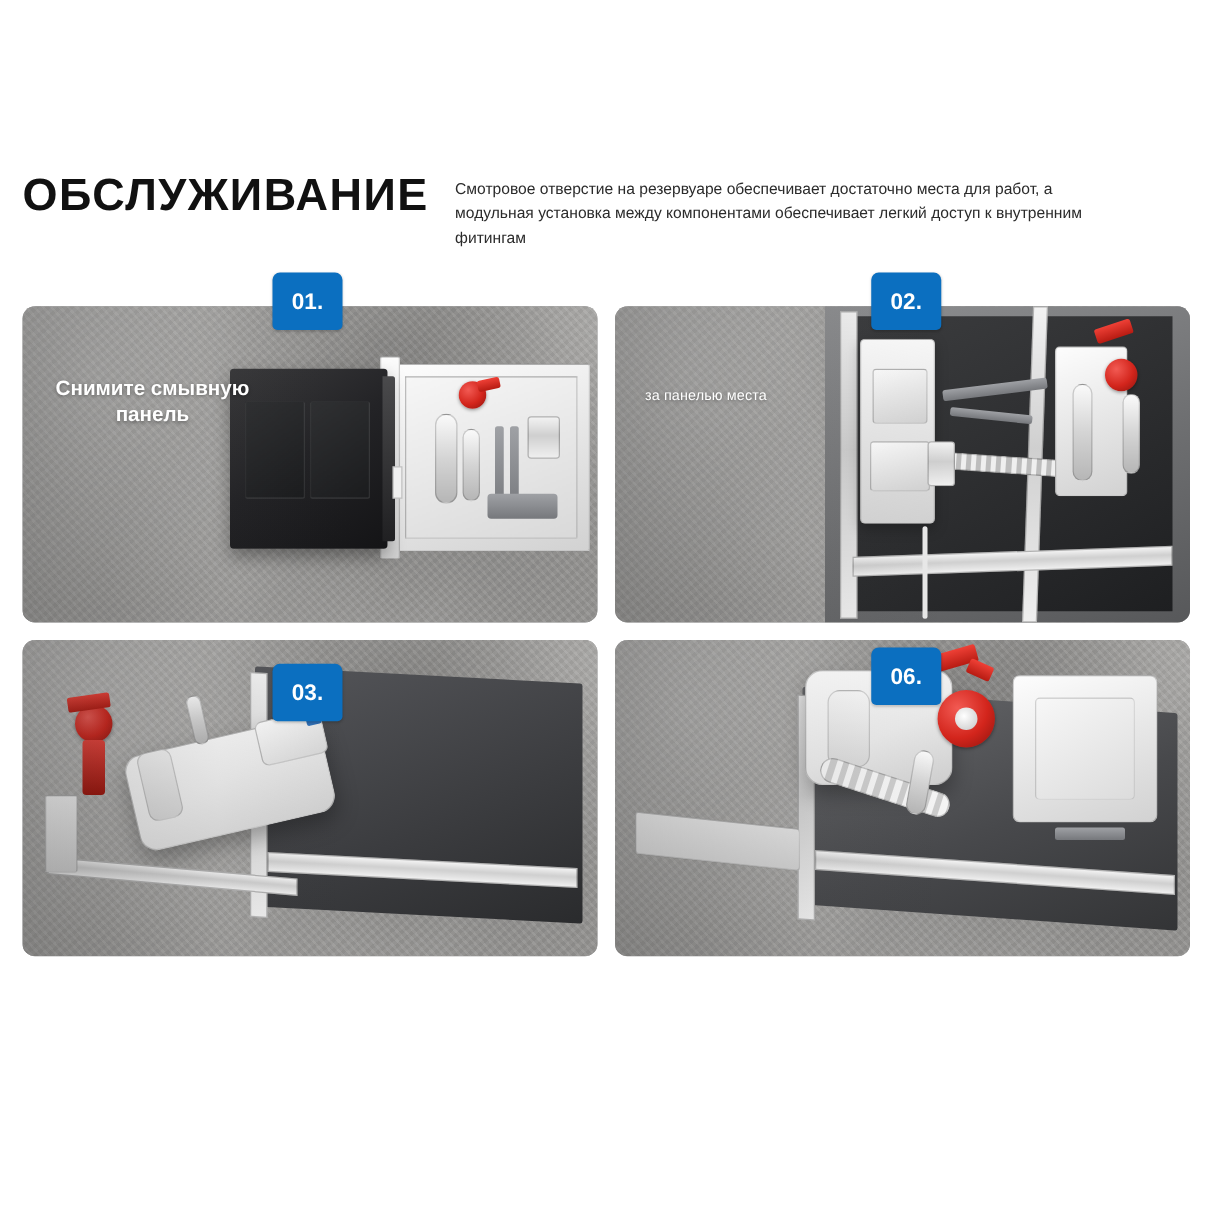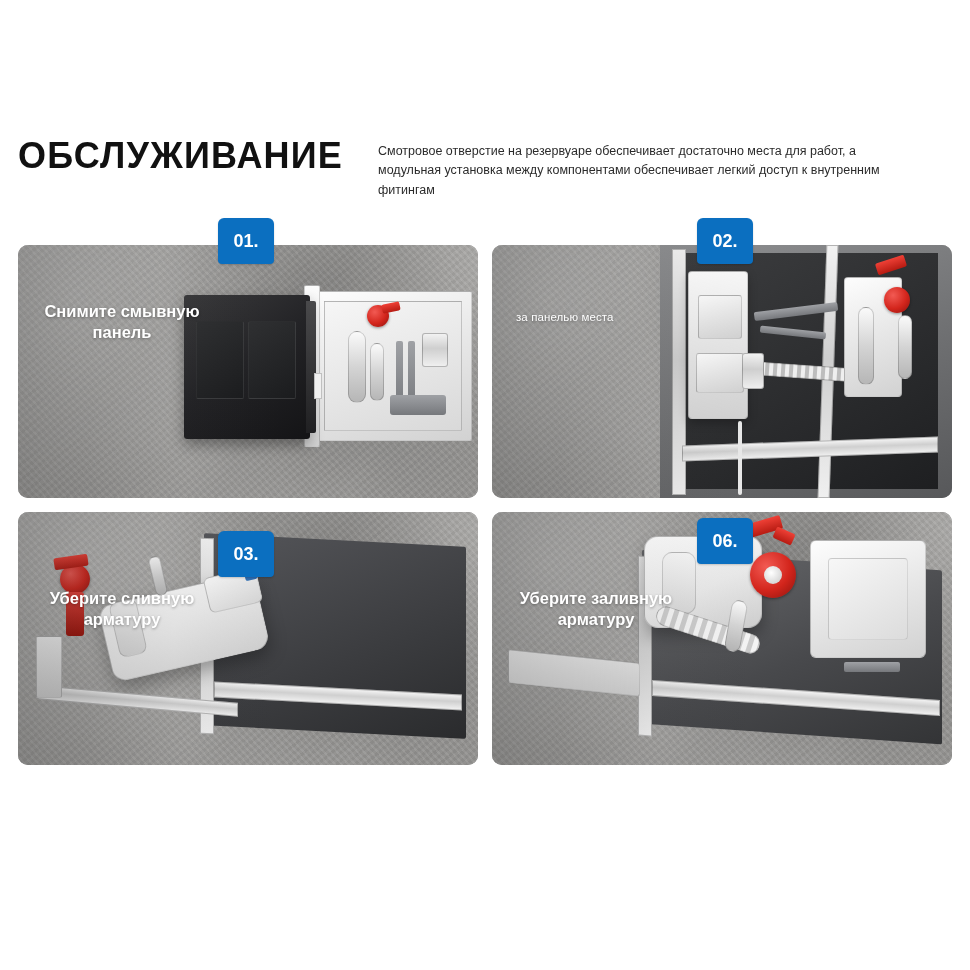--- a/index.html
+++ b/index.html
@@ -34,21 +34,21 @@
     font-size: 36px;
     font-weight: bold;
     letter-spacing: 1.2px;
     color: #111111;
     white-space: nowrap;
     line-height: 1.1;
     padding-top: 6px;
   }
 
   .subtitle {
-    margin-left: 35px;
+    margin-left: 21px;
     font-size: 12.5px;
     line-height: 1.55;
     color: #2b2b2b;
     max-width: 520px;
     padding-top: 12px;
   }
 
   
   .grid {
     position: absolute;
@@ -291,21 +291,20 @@
         <div style="position:absolute; left:188px; top:60px; width:54px; height:36px; background:linear-gradient(160deg,#fafafa,#d6d6d6); border:1px solid rgba(0,0,0,.18); border-radius:6px; transform:rotate(-13deg);"></div>
 
         <div style="position:absolute; left:226px; top:52px; width:12px; height:16px; background:#2f6fb5; border-radius:2px; transform:rotate(-13deg);"></div>
 
         <div class="pipe" style="left:134px; top:44px; width:12px; height:40px; transform:rotate(-13deg);"></div>
 
         <div class="metal" style="left:20px; top:182px; width:200px; height:14px; transform:skewY(5deg);"></div>
         <div class="frame-white" style="left:18px; top:124px; width:26px; height:62px; border-radius:2px;"></div>
       </div>
       <div class="card-shade"></div>
-      <div class="card-caption lower">Уберите сливную арматуру</div>
     </div>
 
     <div class="card">
       <div class="wall"></div>
       <div class="ill">
 
         <div style="position:absolute; left:150px; top:48px; width:300px; height:174px; background:linear-gradient(155deg,#6a6b6e 0%,#48494c 55%,#333436 100%); transform:skewY(4deg); border-radius:2px;"></div>
         <div class="metal" style="left:146px; top:44px; width:14px; height:180px; transform:skewY(4deg);"></div>
         <div class="metal" style="left:160px; top:178px; width:288px; height:16px; transform:skewY(4deg);"></div>
 
@@ -320,21 +319,20 @@
         <div style="position:absolute; left:162px; top:108px; width:108px; height:20px; background:repeating-linear-gradient(90deg,#f4f4f4 0 5px,#cccccc 5px 10px); border:1px solid rgba(0,0,0,.2); border-radius:10px; transform:rotate(18deg);"></div>
         <div class="pipe" style="left:236px; top:88px; width:16px; height:52px; transform:rotate(10deg);"></div>
 
         <div class="frame-white" style="left:318px; top:28px; width:116px; height:118px; border-radius:6px;"></div>
         <div style="position:absolute; left:336px; top:46px; width:80px; height:82px; background:linear-gradient(150deg,#f7f7f7,#dcdcdc); border:1px solid rgba(0,0,0,.12); border-radius:4px;"></div>
         <div class="grey-bar" style="left:352px; top:150px; width:56px; height:10px;"></div>
 
         <div class="frame-white" style="left:16px; top:144px; width:132px; height:34px; border-radius:3px; transform:skewY(6deg);"></div>
       </div>
       <div class="card-shade"></div>
-      <div class="card-caption lower">Уберите заливную арматуру</div>
     </div>
 
   </div>
 
   <div class="badge badge-1">01.</div>
   <div class="badge badge-2">02.</div>
   <div class="badge badge-3">03.</div>
   <div class="badge badge-4">06.</div>
 
 

